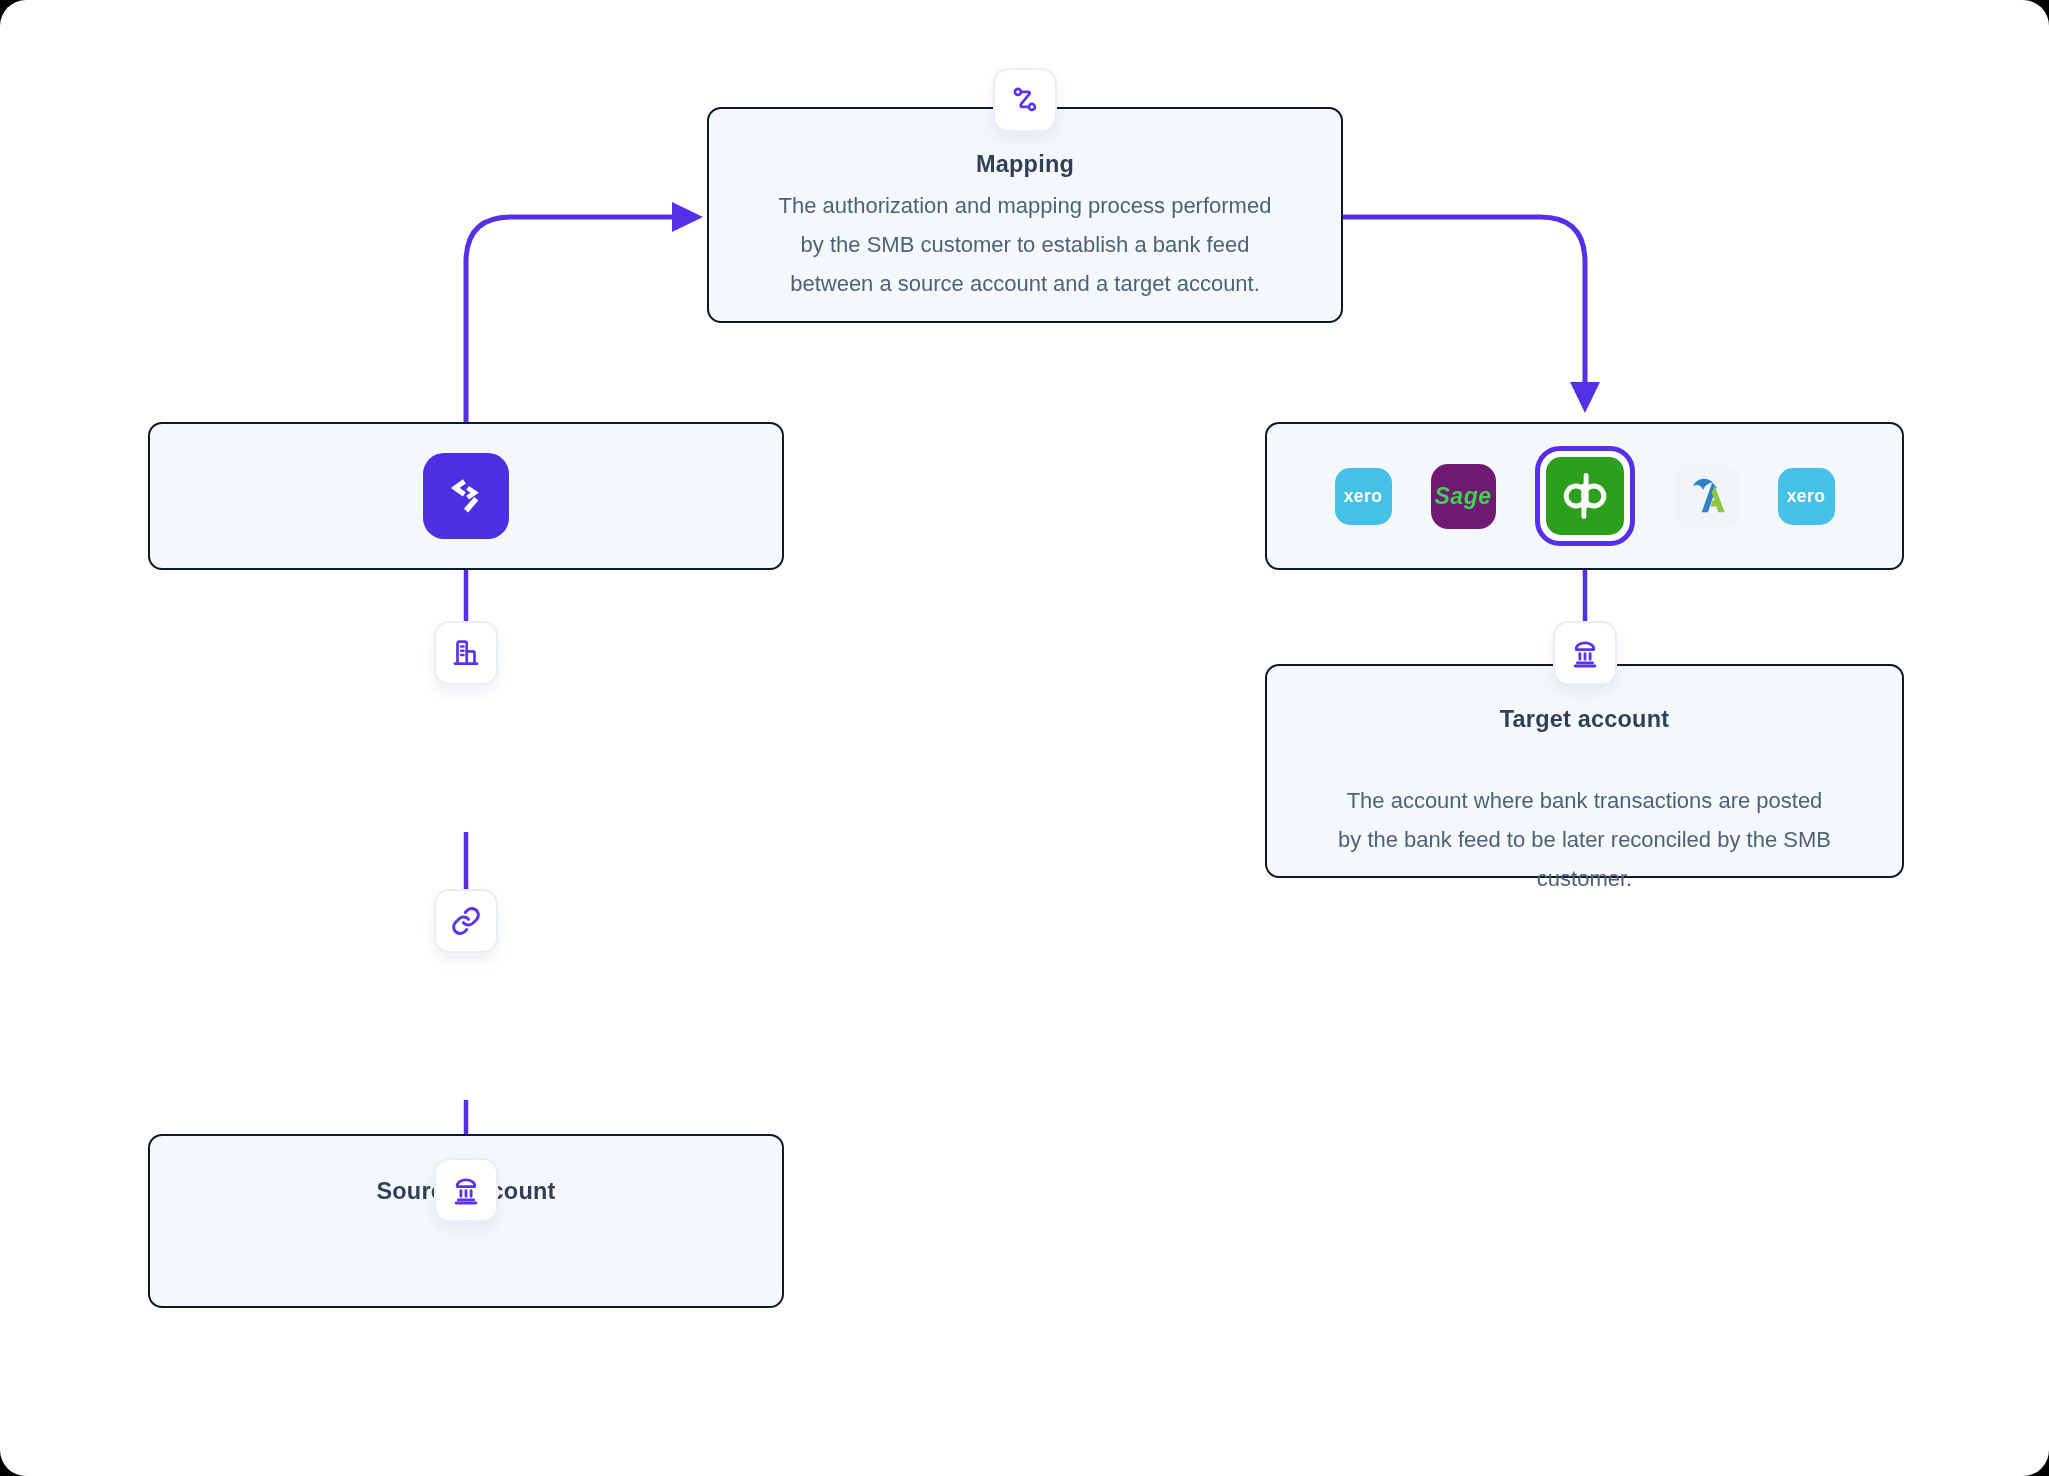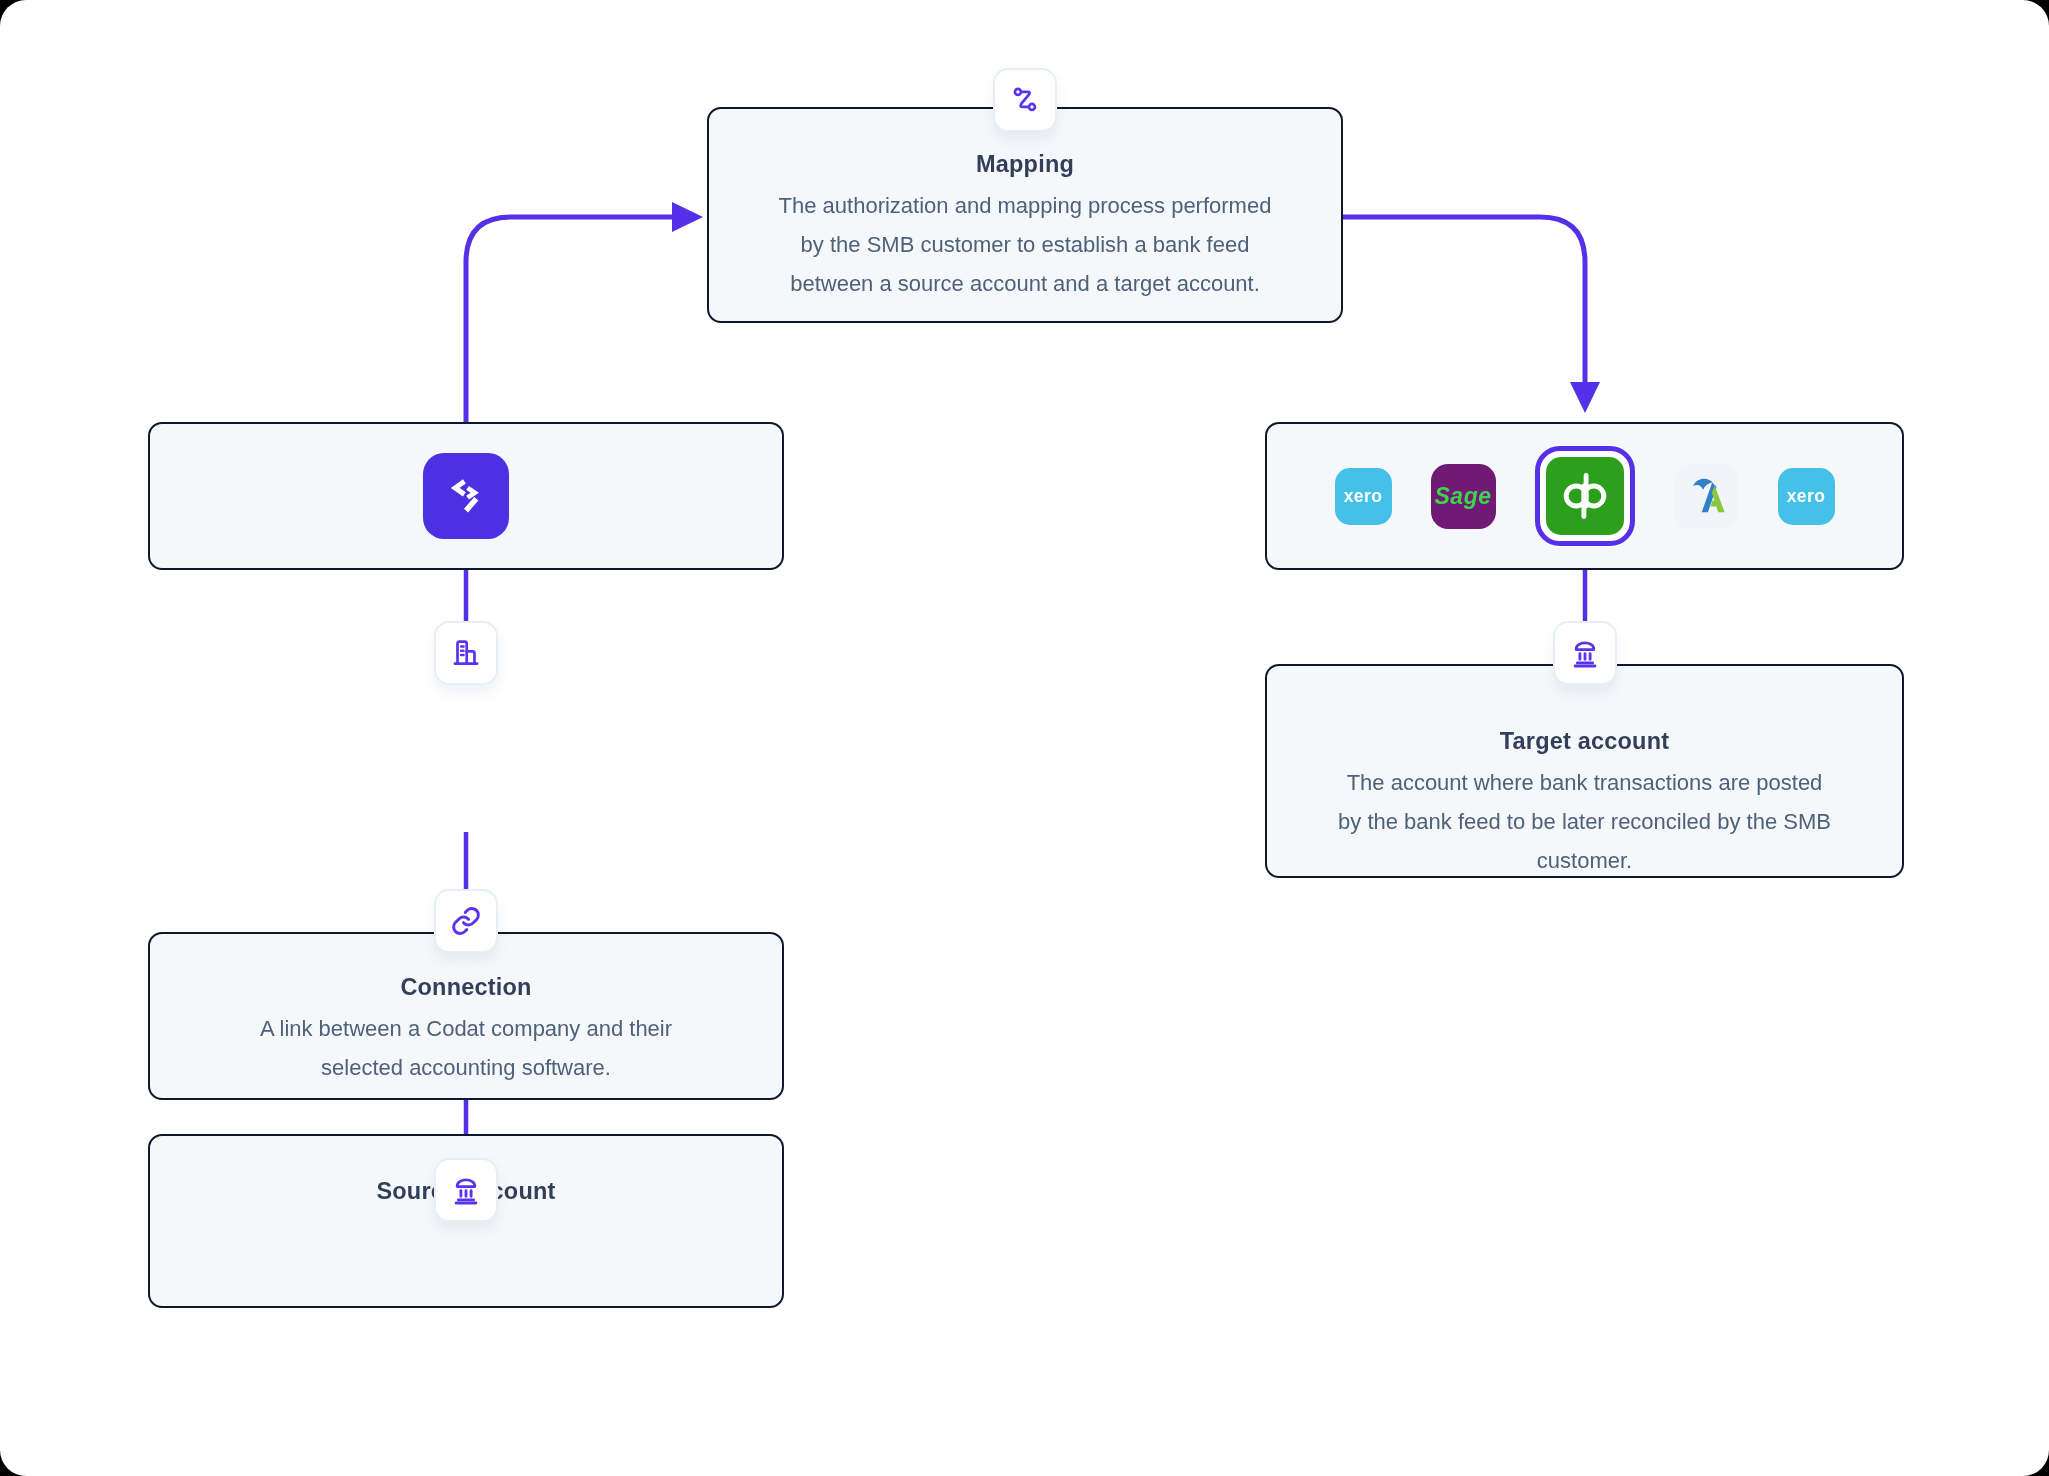--- a/index.html
+++ b/index.html
@@ -15,21 +15,21 @@
   .box h3{margin:0;font-size:23.5px;font-weight:700;color:#333f58;letter-spacing:.2px;}
   .box p{margin:8px auto 0;font-size:22px;line-height:1.78;color:#4f6179;}
 
   #box-codat{left:148px;top:422px;width:636px;height:148px;justify-content:center;}
   #box-mapping{left:707px;top:107px;width:636px;height:216px;padding-top:42px;}
   #box-company{left:148px;top:664px;width:636px;height:168px;padding-top:40px;}
   #box-connection{left:148px;top:932px;width:636px;height:168px;padding-top:40px;}
   #box-source{left:148px;top:1134px;width:636px;height:174px;padding-top:42px;}
   #box-logos{left:1265px;top:422px;width:639px;height:148px;flex-direction:row;
              justify-content:center;align-items:center;gap:39px;}
-  #box-target{left:1265px;top:664px;width:639px;height:214px;padding-top:62px;}
+  #box-target{left:1265px;top:664px;width:639px;height:214px;padding-top:40px;gap:40px;}
 
   #box-mapping p{max-width:515px;}
   #box-company p{max-width:540px;}
   #box-connection p{max-width:480px;}
   #box-source p{max-width:510px;}
   #box-target p{max-width:505px;}
 
   .icon-card{position:absolute;z-index:2;width:64px;height:64px;background:#ffffff;
              border:2px solid #e9eef5;border-radius:15px;box-sizing:border-box;
              display:flex;align-items:center;justify-content:center;
@@ -116,24 +116,20 @@
   </div>
 
   <div class="icon-card" id="card-connection">
     <svg width="34" height="34" viewBox="0 0 24 24">
       <g stroke="#5a34ed" stroke-width="2.1" fill="none" stroke-linecap="round" stroke-linejoin="round">
         <path d="M10.2 13.2 a4.6 4.6 0 0 0 6.6 .4 l2.7 -2.7 a4.6 4.6 0 0 0 -6.5 -6.5 l-1.5 1.5"></path>
         <path d="M13.8 10.8 a4.6 4.6 0 0 0 -6.6 -.4 l-2.7 2.7 a4.6 4.6 0 0 0 6.5 6.5 l1.5 -1.5"></path>
       </g>
     </svg>
   </div>
-  <section class="box" id="box-connection">
-    <h3>Connection</h3>
-    <p>A link between a Codat company and their selected accounting software.</p>
-  </section>
 
   <div class="icon-card" id="card-source">
     <svg width="34" height="34" viewBox="0 0 24 24">
       <g stroke="#5a34ed" stroke-width="2" fill="none" stroke-linecap="round" stroke-linejoin="round">
         <path d="M5.8 9.6 V9 C5.8 6.6 8.6 4.9 12 4.9 S18.2 6.6 18.2 9 V9.6 Z"></path>
         <path d="M8.4 12.4 v4 M12 12.4 v4 M15.6 12.4 v4"></path>
         <path d="M6.6 19 h10.8"></path>
         <path d="M5 21.2 h14"></path>
       </g>
     </svg>

